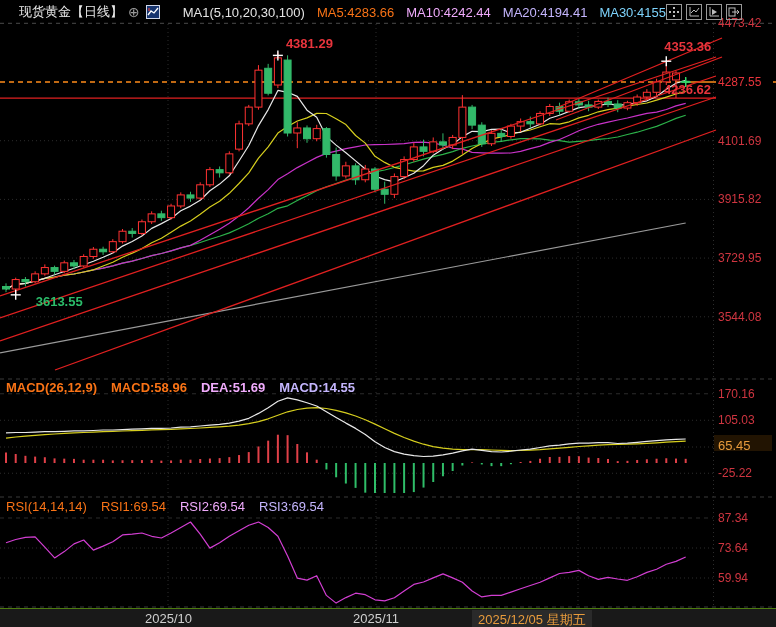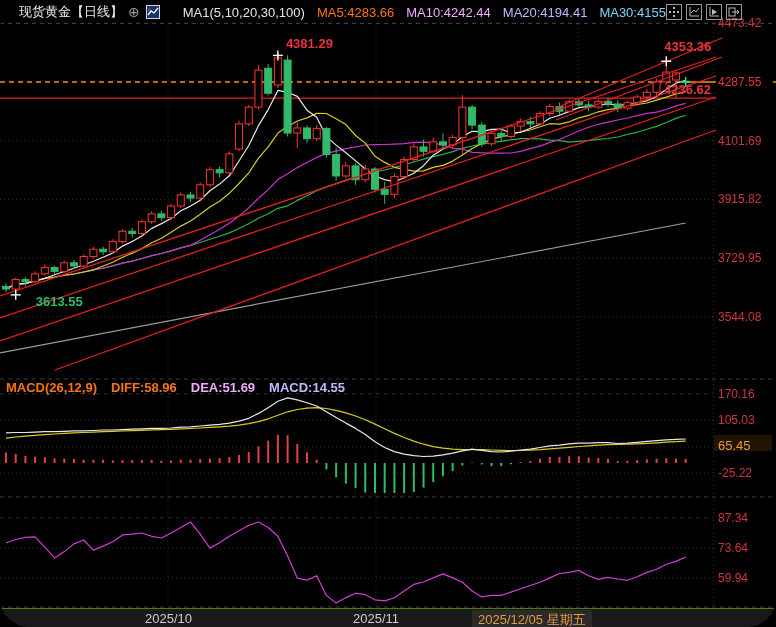--- a/index.html
+++ b/index.html
@@ -1,17 +1,17 @@
 <!DOCTYPE html>
 <html><head>
 <meta charset="utf-8">
 <style>
   html,body{margin:0;padding:0;background:#000;}
   .app{position:relative;width:776px;height:627px;background:#000;overflow:hidden;
-       font-family:"Liberation Sans","DejaVu Sans",sans-serif;border-radius:29px;}
+       font-family:"Liberation Sans","DejaVu Sans",sans-serif;}
   .chart-svg{position:absolute;left:0;top:0;z-index:1;}
   .hdr{position:absolute;left:0;top:0;width:776px;height:24px;z-index:3;
        display:flex;align-items:center;font-size:13px;color:#e4e4e4;white-space:nowrap;}
   .hdr .title{margin-left:19px;color:#e8e8e8;}
   .hdr .expand{margin-left:5px;color:#9a9a9a;font-size:14px;cursor:pointer;}
   .hdr .kicon{margin-left:6px;display:inline-flex;}
   .hdr .masets{margin-left:23px;color:#e4e4e4;}
   .hdr .mav{margin-left:12px;}
   .c-white{color:#f97316;} .c-yellow{color:#f0abfc;} .c-magenta{color:#c4b5fd;} .c-green{color:#7dd3fc;text-align:right;}
   .toolbar{margin-left:auto;margin-right:66px;display:flex;gap:4px;}
@@ -373,25 +373,31 @@
         <rect x="3" y="4" width="6" height="8" fill="none" stroke="#bbb"></rect>
         <line x1="6" y1="8" x2="13" y2="8" stroke="#bbb"></line>
             <polyline points="11,6 13,8 11,10" fill="none" stroke="#bbb"></polyline>
           </svg>
       </span>
     </span>
   </div>
 
   <div class="panel-legend legend-macd">
     <span class="c-white">MACD(26,12,9)</span>
-    <span class="c-white">DIFF:58.96</span>
+    <span class="c-white">MACD:58.96</span>
     <span class="c-yellow">DEA:51.69</span>
     <span class="c-magenta">MACD:14.55</span>
   </div>
 
+  <div class="panel-legend legend-rsi">
+    <span class="c-white">RSI(14,14,14)</span>
+    <span class="c-white">RSI1:69.54</span>
+    <span class="c-yellow">RSI2:69.54</span>
+    <span class="c-magenta">RSI3:69.54</span>
+  </div>
 
   <div class="timebar">
     <span class="m1">2025/10</span>
     <span class="m2">2025/11</span>
     <span class="cur">2025/12/05 星期五</span>
   </div>
 
 </div>
 
 </body></html>

